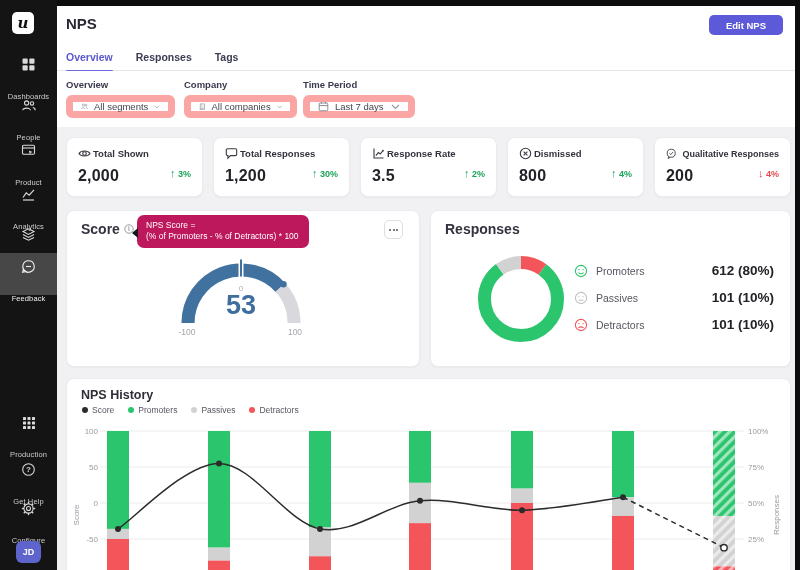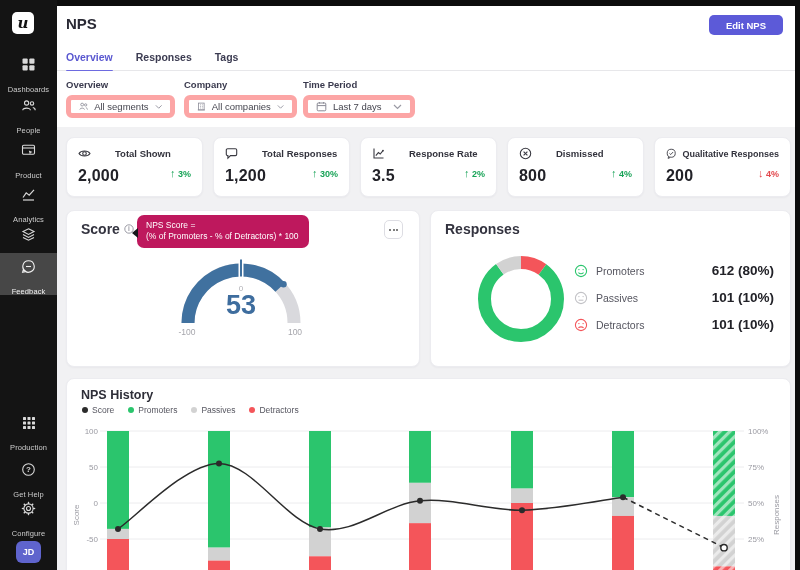--- a/index.html
+++ b/index.html
@@ -6,52 +6,52 @@
   body { font-family:"Liberation Sans", sans-serif; background:#0d0d0d; }
   .screen { position:relative; width:800px; height:570px; background:#0d0d0d; overflow:hidden; }
 
   
   .sidebar { position:absolute; left:0; top:0; width:57px; height:570px; background:#141414; z-index:5; }
   .logo { position:absolute; left:12px; top:12px; width:22px; height:22px; background:#fff; border-radius:5px;
           display:flex; align-items:center; justify-content:center;
           font-family:"DejaVu Serif", serif; font-style:italic; font-weight:bold; font-size:15px; color:#111; }
   .side-item { position:absolute; left:0; width:57px; text-align:center; padding-top:4px; height:40px; cursor:pointer; }
   .side-item.active { background:#474747; }
-  .side-item .lbl { display:block; font-size:7.5px; color:#cccccc; margin-top:9px; letter-spacing:0.1px; }
+  .side-item .lbl { display:block; font-size:7.5px; color:#cccccc; margin-top:16px; letter-spacing:0.1px; }
   .side-item svg { display:inline-block; }
   .avatar { position:absolute; left:16px; top:541px; width:25px; height:22px; background:#5f64cd; border-radius:6px;
             color:#fff; font-size:9px; font-weight:bold; display:flex; align-items:center; justify-content:center; }
 
   
   .main { position:absolute; left:57px; top:6px; width:738px; height:564px; background:#f1f1f3; overflow:hidden; }
 
   .hdr { position:absolute; left:0; top:0; width:738px; height:65px; background:#fff; border-bottom:1px solid #e7e7ea; }
   .page-title { position:absolute; left:9px; top:9px; font-size:15px; font-weight:bold; color:#2a2a35; }
   .edit-btn { position:absolute; right:12px; top:9px; height:20px; padding:0 17px; background:#5c5ad8; color:#fff;
               border:none; border-radius:5px; font-size:9.5px; font-weight:bold; font-family:inherit; cursor:pointer; }
   .tabs { position:absolute; left:9px; top:45px; display:flex; gap:23px; }
   .tab { font-size:10.5px; font-weight:bold; color:#3c3c52; padding-bottom:9px; cursor:pointer; position:relative; }
   .tab.active { color:#5a58d0; }
   .tab.active::after { content:""; position:absolute; left:0; right:0; bottom:0; height:2.5px; background:#6d6ae0; border-radius:2px; }
 
   .filterbar { position:absolute; left:0; top:65px; width:738px; height:56px; background:#fff; }
   .filter { position:absolute; top:8px; }
   .filter .flabel { font-size:9.5px; font-weight:bold; color:#3a3a4e; display:block; margin-bottom:5px; }
-  .dropdown { height:23px; background:#fff; border:5px solid #fca5a5; border-radius:6px; display:flex;
+  .dropdown { height:23px; background:#fff; border:7px solid #fca5a5; border-radius:6px; display:flex;
               align-items:center; padding:0 8px; gap:6px; cursor:pointer; }
   .dropdown .dval { font-size:9.5px; color:#45454f; flex:1; white-space:nowrap; }
 
   .content { position:absolute; left:0; top:121px; width:738px; height:443px; }
 
   .card { position:absolute; background:#fff; border:1px solid #ececf0; border-radius:8px;
           box-shadow:0 1px 2px rgba(20,20,40,0.04); }
 
   
   .stat-card { top:10px; height:60px; width:137px; padding:9px 11px; }
-  .stat-head { display:flex; align-items:center; gap:24px; }
+  .stat-head { display:flex; align-items:center; gap:2px; }
   .stat-label { font-size:9.5px; font-weight:bold; color:#33333d; white-space:nowrap; }
   .stat-row { display:flex; align-items:flex-start; justify-content:space-between; margin-top:7px; }
   .stat-value { font-size:16px; font-weight:bold; color:#222228; letter-spacing:0.2px; }
   .delta { font-size:9px; font-weight:bold; }
   .delta .arr { font-size:11px; }
   .delta.up { color:#18a357; }
   .delta.down { color:#e2484d; }
 
   
   .score-card { left:9px; top:83px; width:354px; height:157px; }

